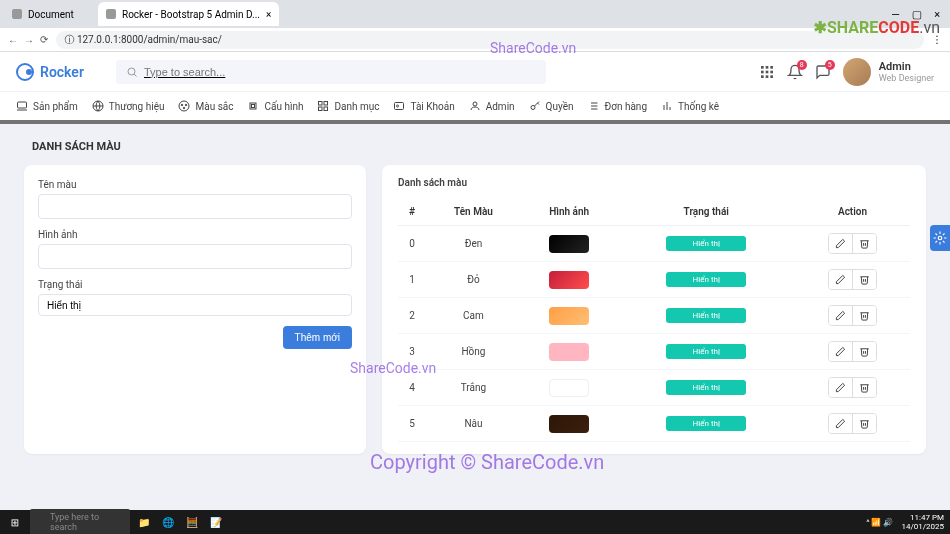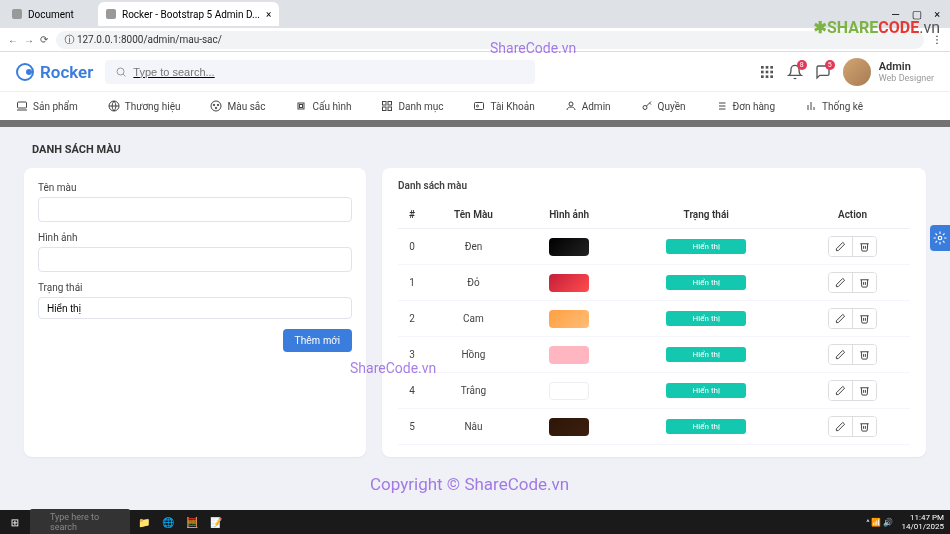--- a/index.html
+++ b/index.html
@@ -11,36 +11,36 @@
     .tab.inactive { background: transparent; }
     .tab-icon { width: 10px; height: 10px; background: #999; border-radius: 2px; }
     .window-controls { margin-left: auto; display: flex; gap: 12px; padding: 0 10px; font-size: 11px; }
     
     .url-bar { background: #fff; height: 24px; display: flex; align-items: center; padding: 0 8px; font-size: 10px; gap: 8px; border-bottom: 1px solid #ddd; }
     .url-nav { display: flex; gap: 6px; color: #555; }
     .url-input { flex: 1; background: #f1f3f4; border-radius: 10px; padding: 2px 8px; display: flex; align-items: center; font-size: 10px; color: #333; }
     
     
     .top-header { background: #fff; height: 40px; display: flex; align-items: center; padding: 0 16px; border-bottom: 1px solid #eef0f5; }
-    .brand { display: flex; align-items: center; gap: 6px; color: #3b7ddd; font-weight: 600; font-size: 17px; margin-right: 12px; }
+    .brand { display: flex; align-items: center; gap: 6px; color: #3b7ddd; font-weight: 600; font-size: 14px; margin-right: 32px; }
     .brand-icon { width: 18px; height: 18px; border: 2px solid #3b7ddd; border-radius: 50%; position: relative; }
     .brand-icon::after { content: ''; position: absolute; width: 6px; height: 6px; background: #3b7ddd; border-radius: 50%; top: 4px; left: 8px; }
     .search-box { flex: 1; background: #f4f5fa; border-radius: 4px; padding: 6px 10px; display: flex; align-items: center; gap: 6px; max-width: 430px; text-decoration: underline; }
     .search-box input { border: none; background: transparent; outline: none; font-size: 11px; color: #888; flex: 1; }
     .header-right { margin-left: auto; display: flex; align-items: center; gap: 12px; }
     .header-icon { width: 16px; height: 16px; position: relative; color: #555; }
     .badge { position: absolute; top: -4px; right: -4px; width: 10px; height: 10px; background: #e63757; border-radius: 50%; font-size: 7px; color: #fff; display: flex; align-items: center; justify-content: center; }
     .user-info { display: flex; align-items: center; gap: 8px; }
     .avatar { width: 28px; height: 28px; border-radius: 50%; background: linear-gradient(135deg, #d4a574, #a67c52); }
     .user-text { display: flex; flex-direction: column; }
     .user-name { font-size: 11px; font-weight: 600; color: #333; }
     .user-role { font-size: 9px; color: #999; }
     
     
-    .nav-menu { background: #fff; padding: 8px 16px; display: flex; gap: 30px; border-bottom: 7px solid #737373; }
+    .nav-menu { background: #fff; padding: 8px 16px; display: flex; gap: 14px; border-bottom: 4px solid #737373; }
     .nav-item { display: flex; align-items: center; gap: 5px; font-size: 10px; color: #444; cursor: pointer; }
     .nav-icon { width: 12px; height: 12px; }
     
     
     .main { padding: 16px 24px; }
     .page-title { font-size: 11px; font-weight: 700; color: #333; text-transform: uppercase; margin-bottom: 12px; padding-left: 8px; }
     .content-row { display: flex; gap: 16px; }
     
     .card { background: #fff; border-radius: 8px; padding: 14px; box-shadow: 0 1px 2px rgba(0,0,0,0.05); }
     .form-card { width: 342px; }
@@ -432,21 +432,21 @@
       </table>
     </div>
   </div>
 </div>
 
 <div class="sharecode-logo">
   <span style="color:#7cb342">✱</span><span class="green">SHARE</span><span class="red">CODE</span><span style="color:#555; font-weight:normal">.vn</span>
 </div>
 <div class="watermark" style="top:40px; left:490px">ShareCode.vn</div>
 <div class="watermark" style="top:360px; left:350px">ShareCode.vn</div>
-<div class="watermark" style="top:474px; left:370px; font-size:17px">Copyright © ShareCode.vn</div>
+<div class="watermark" style="top:450px; left:370px; font-size:20px">Copyright © ShareCode.vn</div>
 
 <div class="settings-fab">
   <svg width="14" height="14" viewBox="0 0 24 24" fill="none" stroke="#fff" stroke-width="2">
       <circle cx="12" cy="12" r="3"></circle>
       <path d="M12 1v4M12 19v4M4.22 4.22l2.83 2.83M16.95 16.95l2.83 2.83M1 12h4M19 12h4M4.22 19.78l2.83-2.83M16.95 7.05l2.83-2.83"></path>
     </svg>
 </div>
 
 <div class="taskbar">
   <span class="taskbar-item" style="color:#fff">⊞</span>

